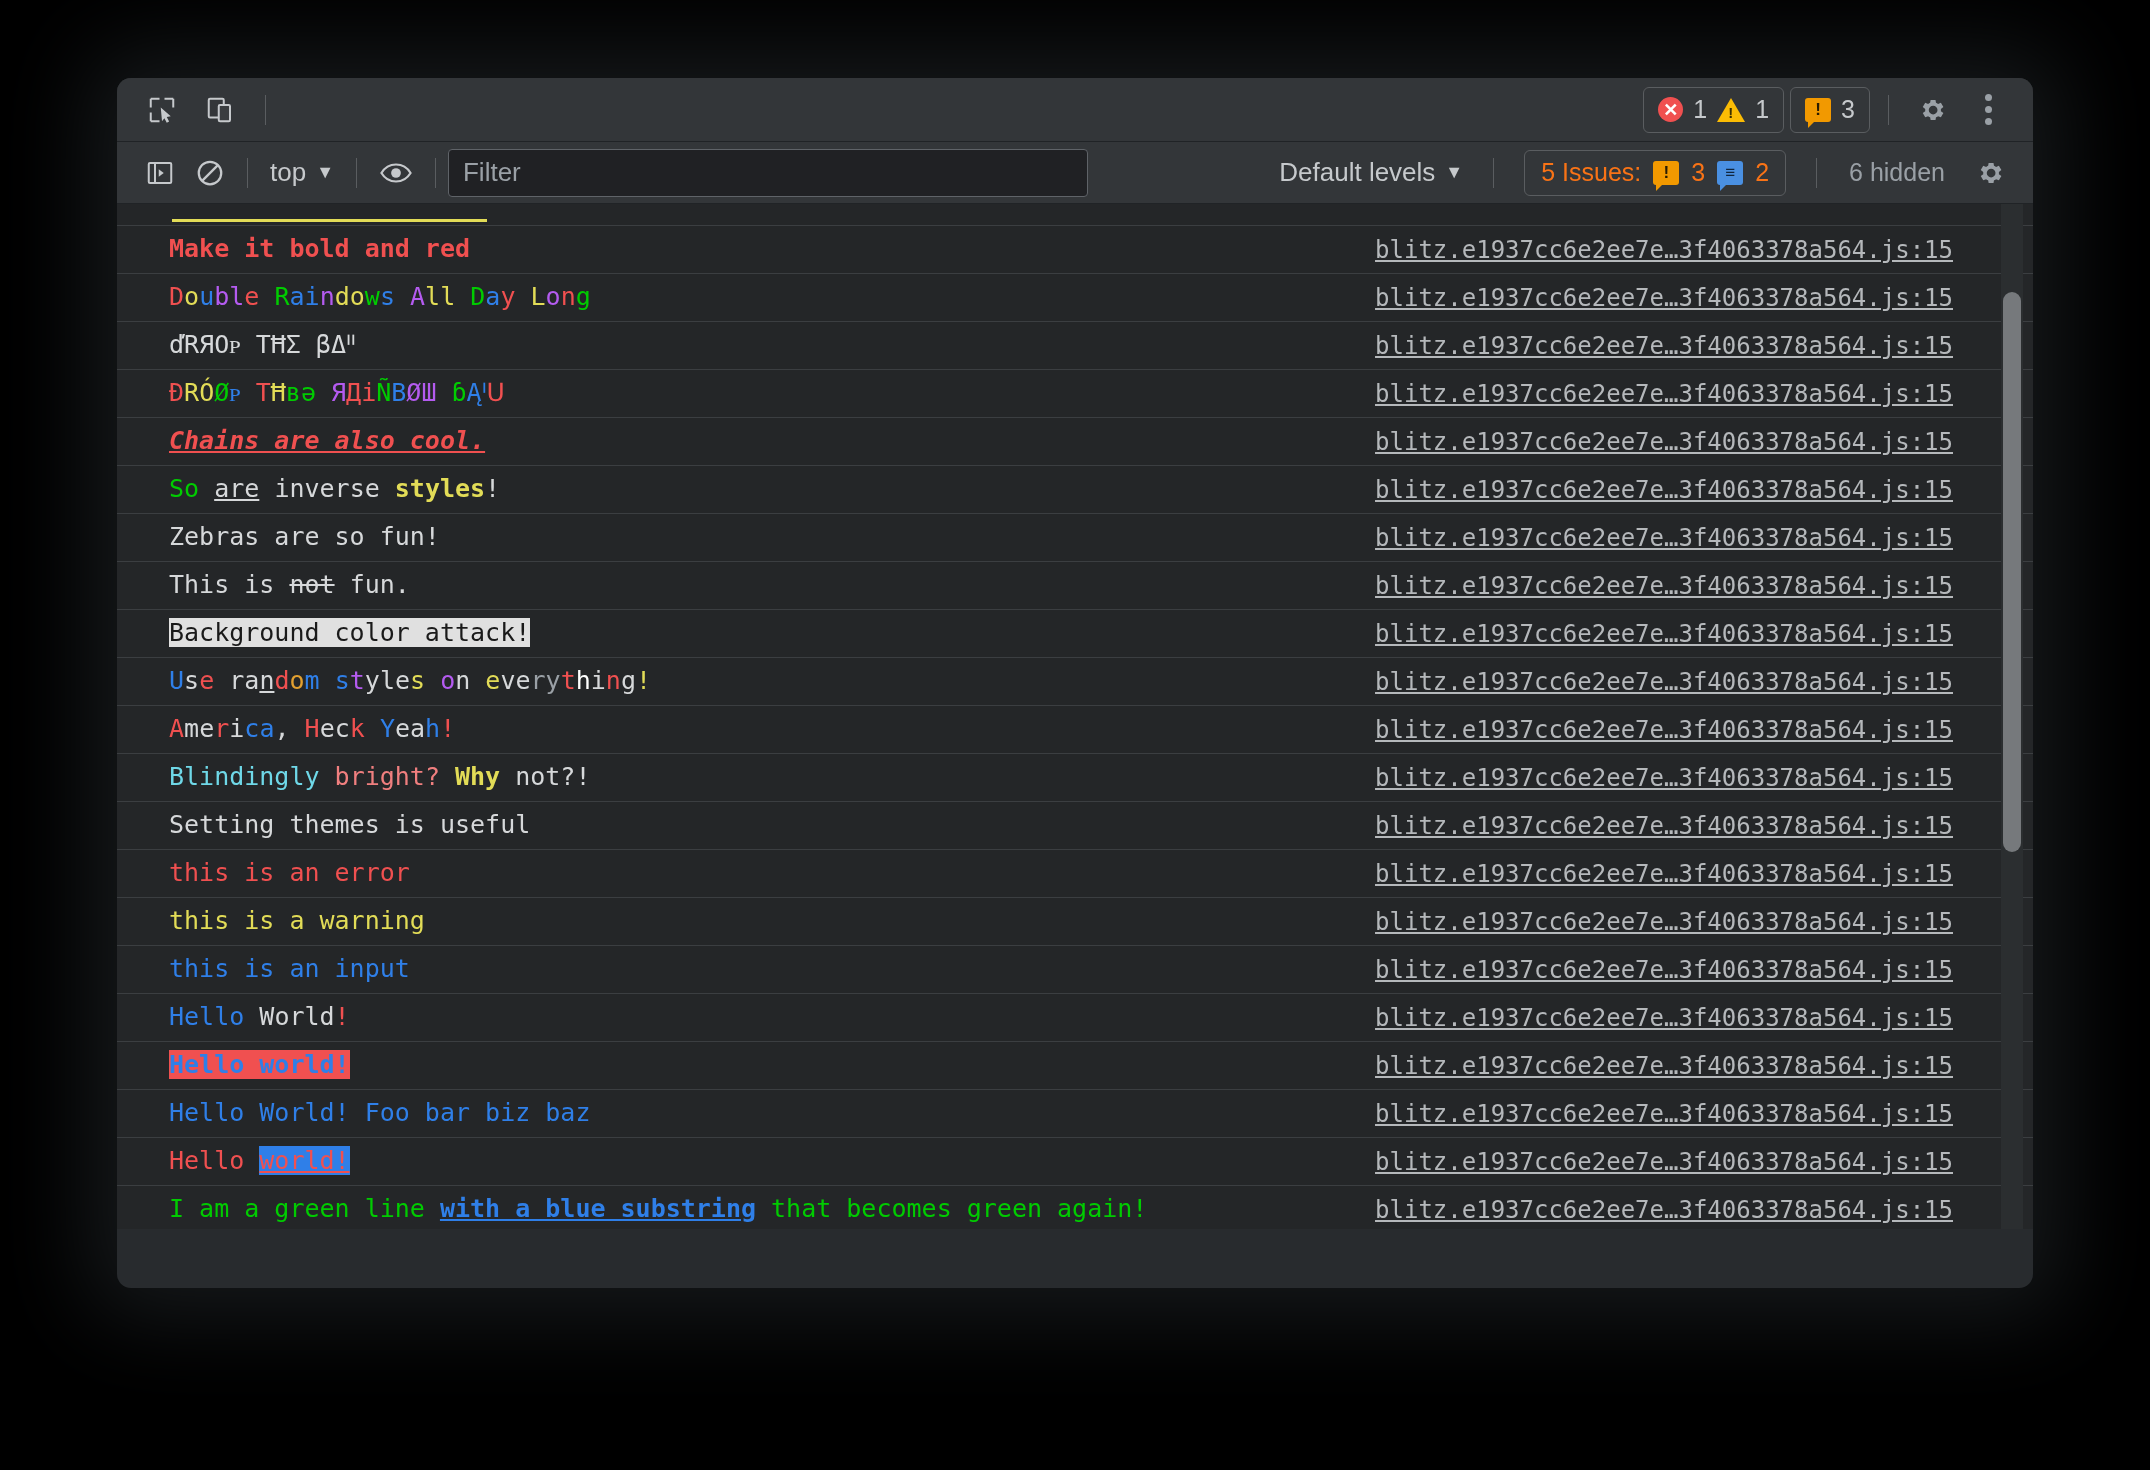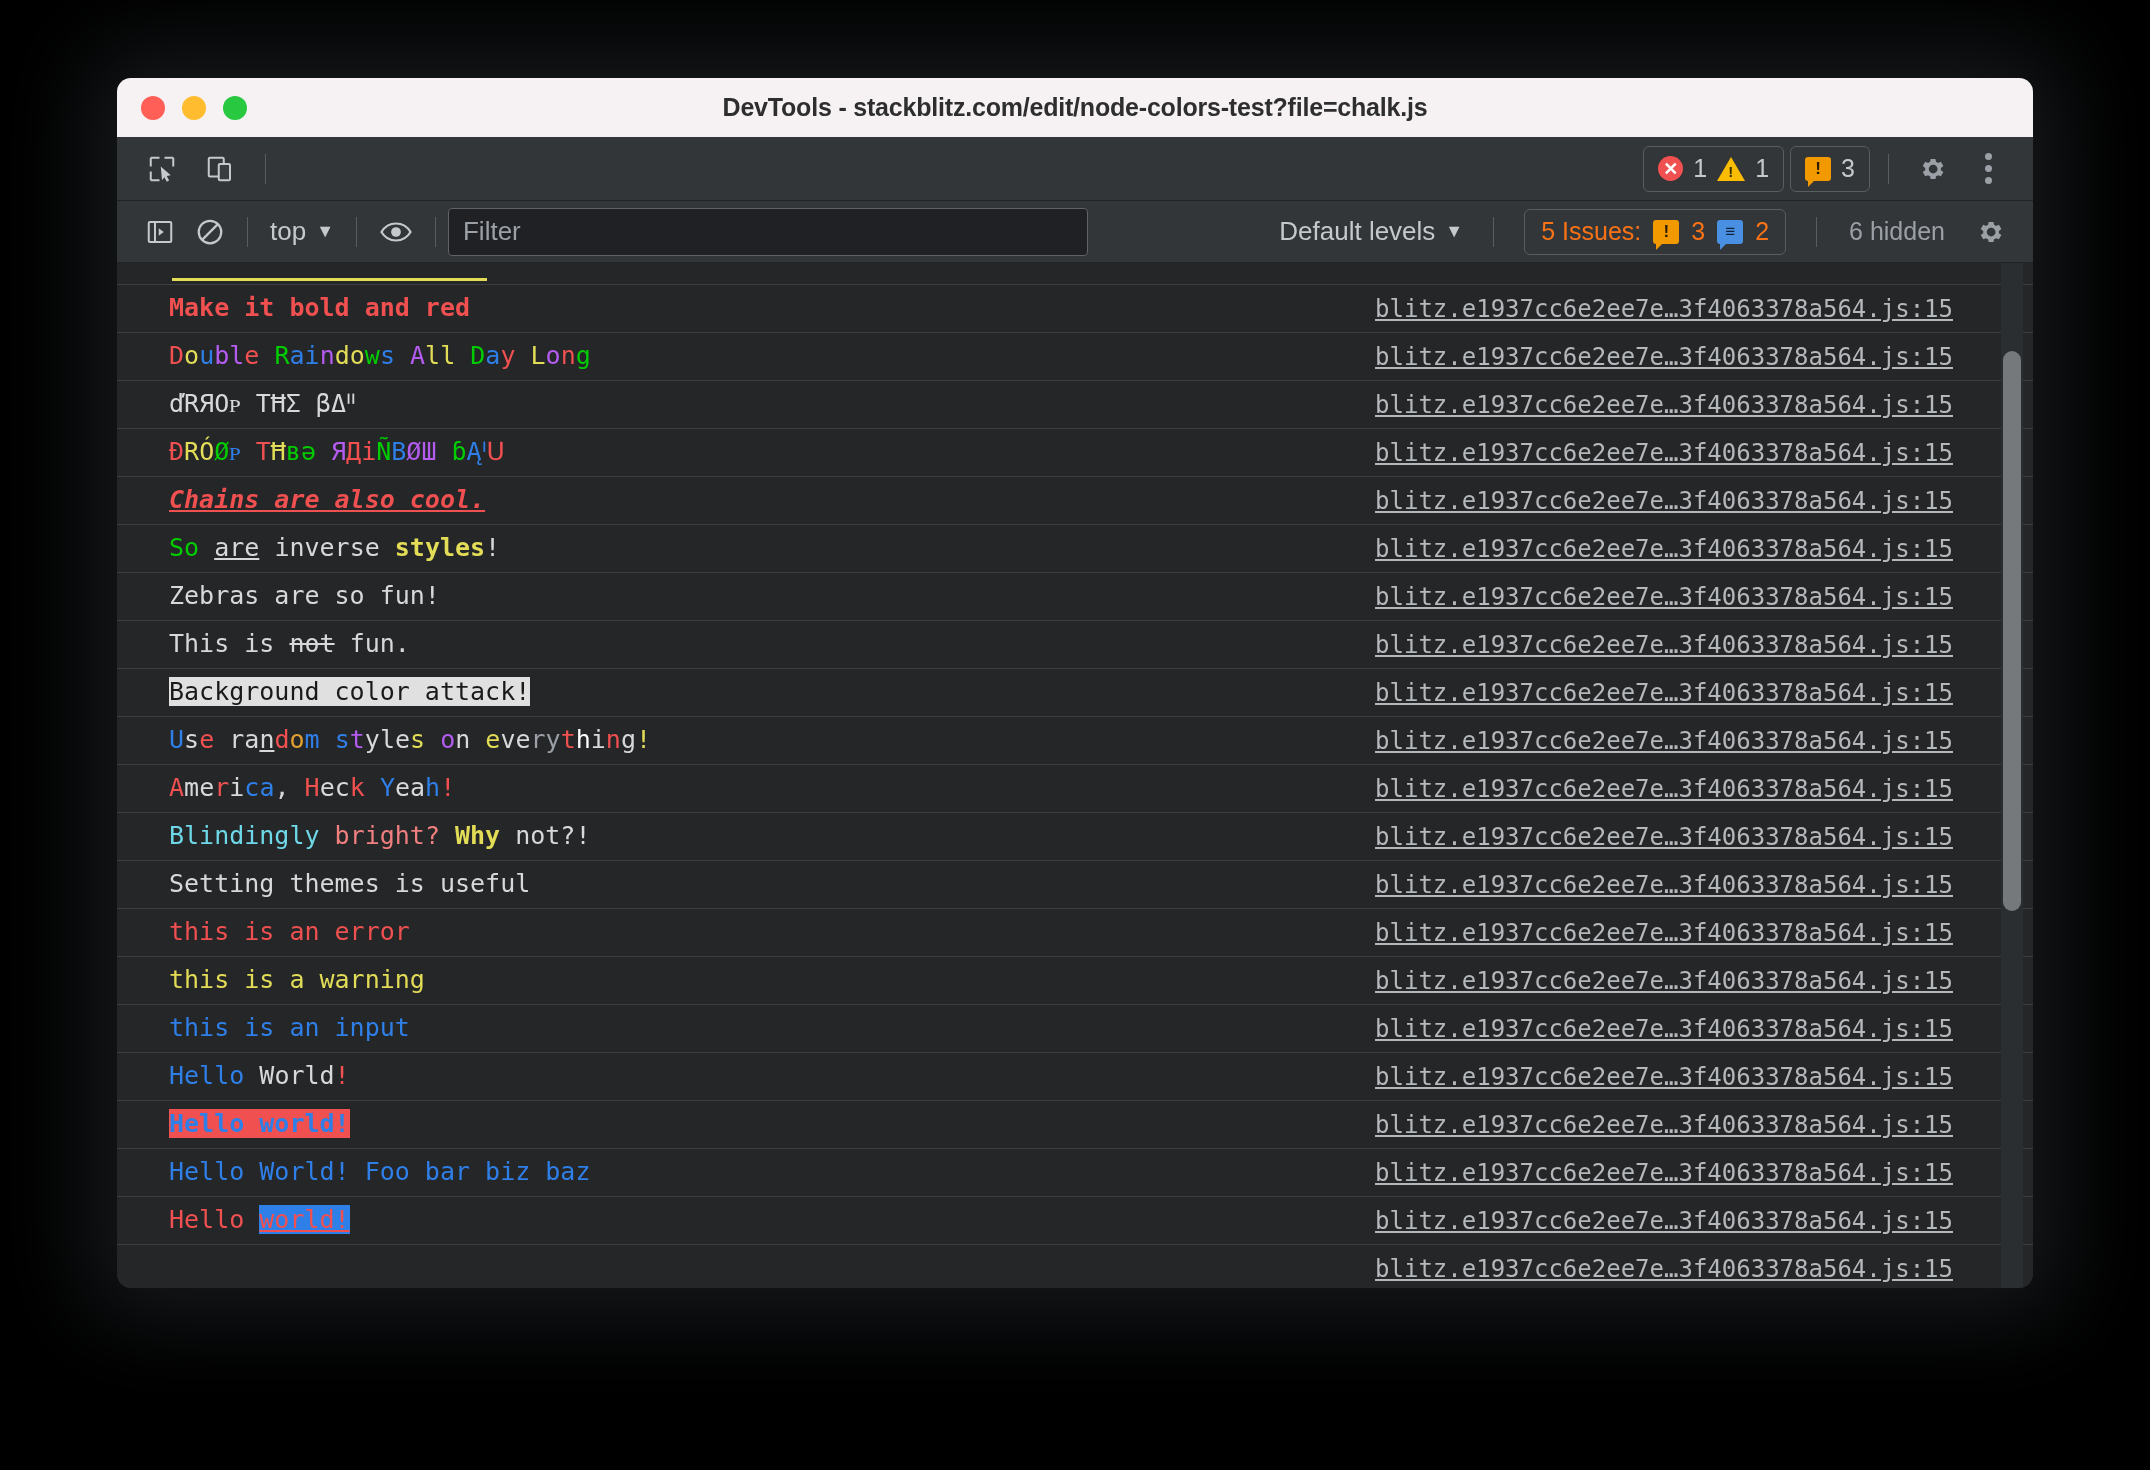--- a/index.html
+++ b/index.html
@@ -191,28 +191,20 @@
     width: 18px; height: 560px;
     background: #76797c; border-radius: 9px;
   }
 </style>
 </head>
 <body>
 
 <div id="root">
   <div class="window">
 
-    <div class="titlebar">
-      <div class="traffic">
-        <span class="dot red"></span>
-        <span class="dot yellow"></span>
-        <span class="dot green"></span>
-      </div>
-      <div class="win-title">DevTools - stackblitz.com/edit/node-colors-test?file=chalk.js</div>
-    </div>
 
     <div class="tabbar">
       <div class="tb-left">
         <span class="icon-btn">
           <svg width="30" height="30" viewBox="0 0 24 24" fill="none" stroke="#c6c9cc" stroke-width="1.6">
             <path d="M3 3h7M3 3v7M21 3h-7M21 3v7M3 21h7M3 21v-7"></path>
             <path d="M11 10l8 7-3.2.6 1.9 3.6-1.9 1-1.9-3.6L12 21z" fill="#c6c9cc" stroke="none"></path>
           </svg>
         </span>
         <span class="icon-btn">
@@ -378,20 +370,21 @@
           </div>
           <div class="row">
             <span class="msg"><span style="color: rgb(47, 127, 232);">Hello World! Foo bar biz baz</span></span>
             <span class="src">blitz.e1937cc6e2ee7e…3f4063378a564.js:15</span>
           </div>
           <div class="row">
             <span class="msg"><span style="color: rgb(240, 80, 80);">Hello </span><span style="color: rgb(240, 80, 80); background: rgb(47, 127, 232); text-decoration: underline;">world!</span></span>
             <span class="src">blitz.e1937cc6e2ee7e…3f4063378a564.js:15</span>
           </div>
           <div class="row">
+            <span class="msg"><span style="color: rgb(0, 204, 0);">I am a green line </span><span style="color: rgb(47, 127, 232); font-weight: bold; text-decoration: underline;">with a blue substring</span><span style="color: rgb(0, 204, 0);"> that becomes green again!</span></span>
             <span class="src">blitz.e1937cc6e2ee7e…3f4063378a564.js:15</span>
           </div>
         </div>
       <div class="scrollbar">
         <div class="scroll-thumb"></div>
       </div>
     </div>
 
   </div>
 </div>

